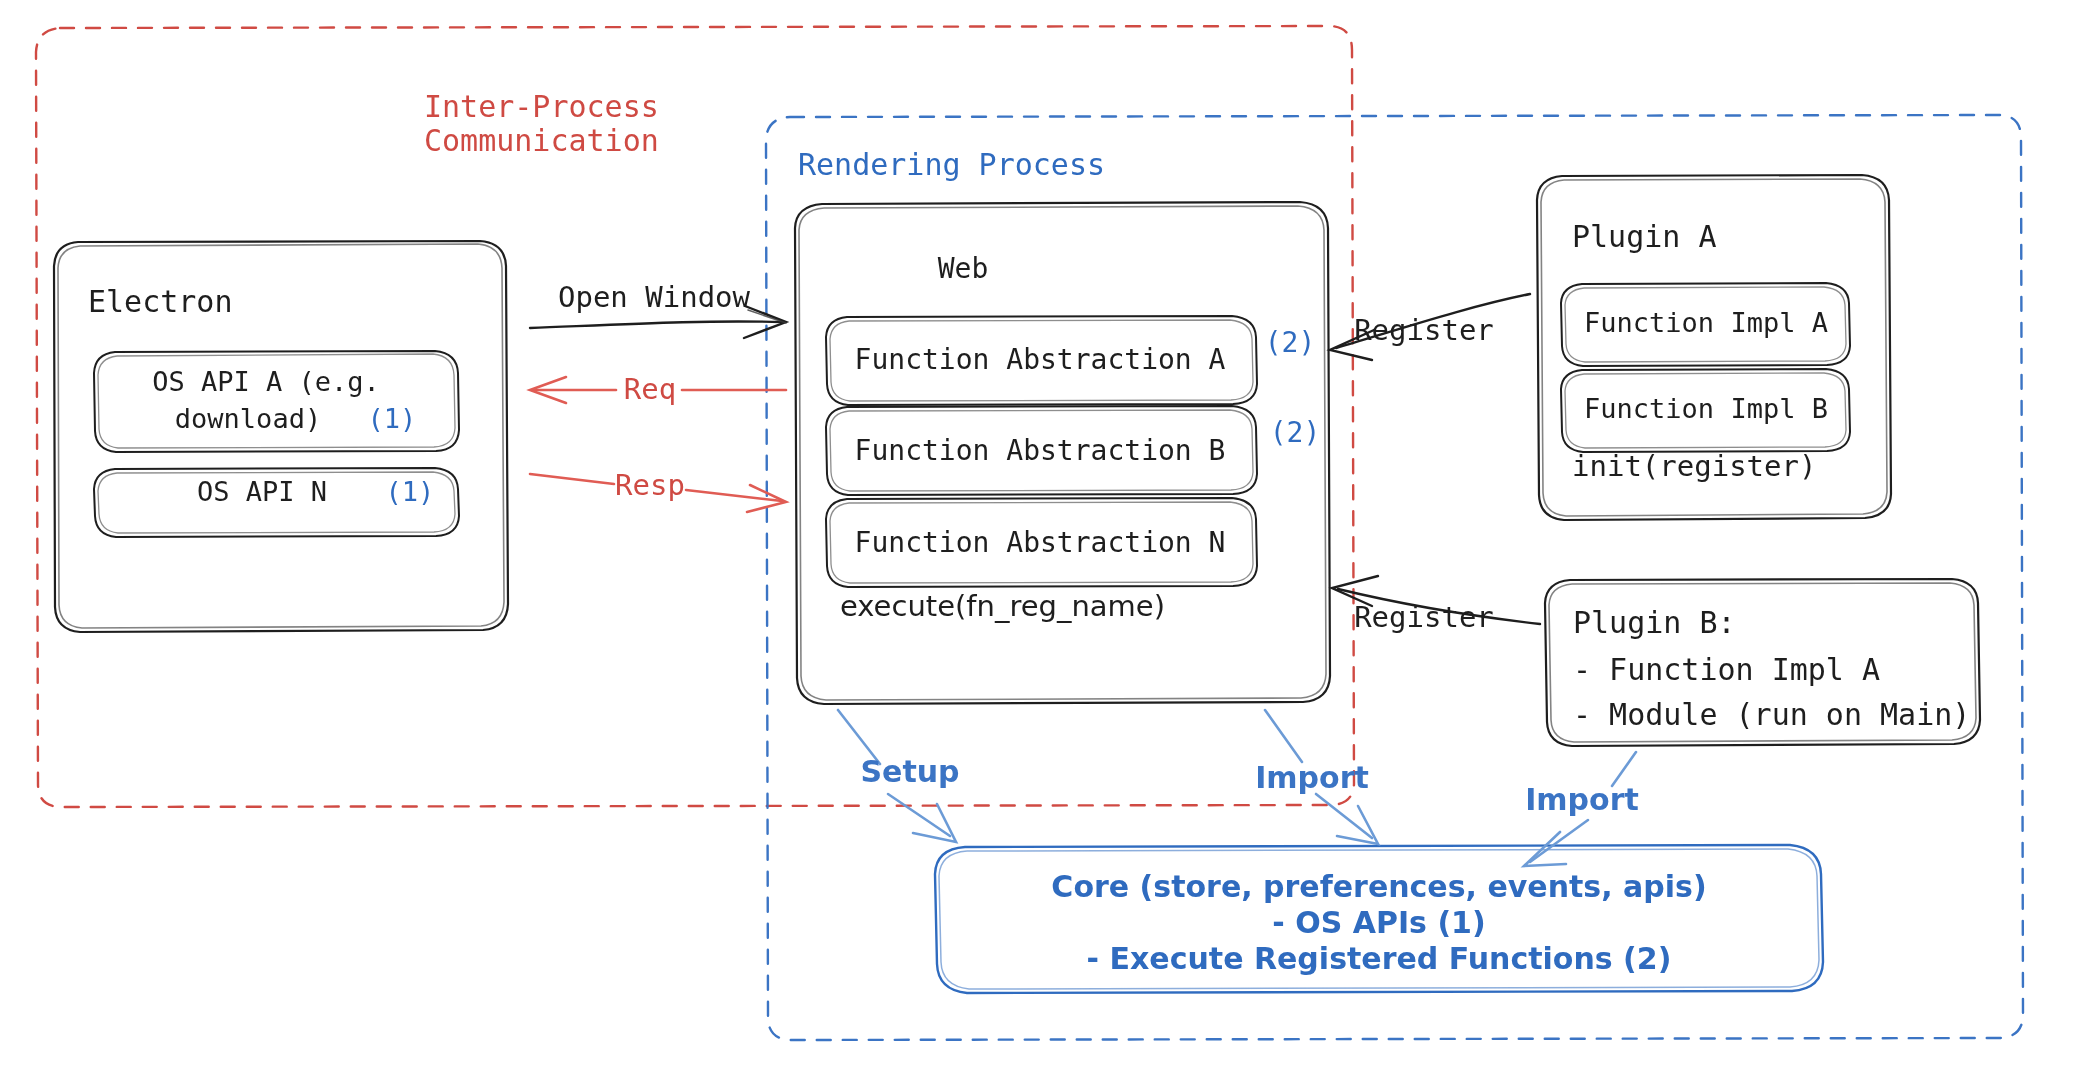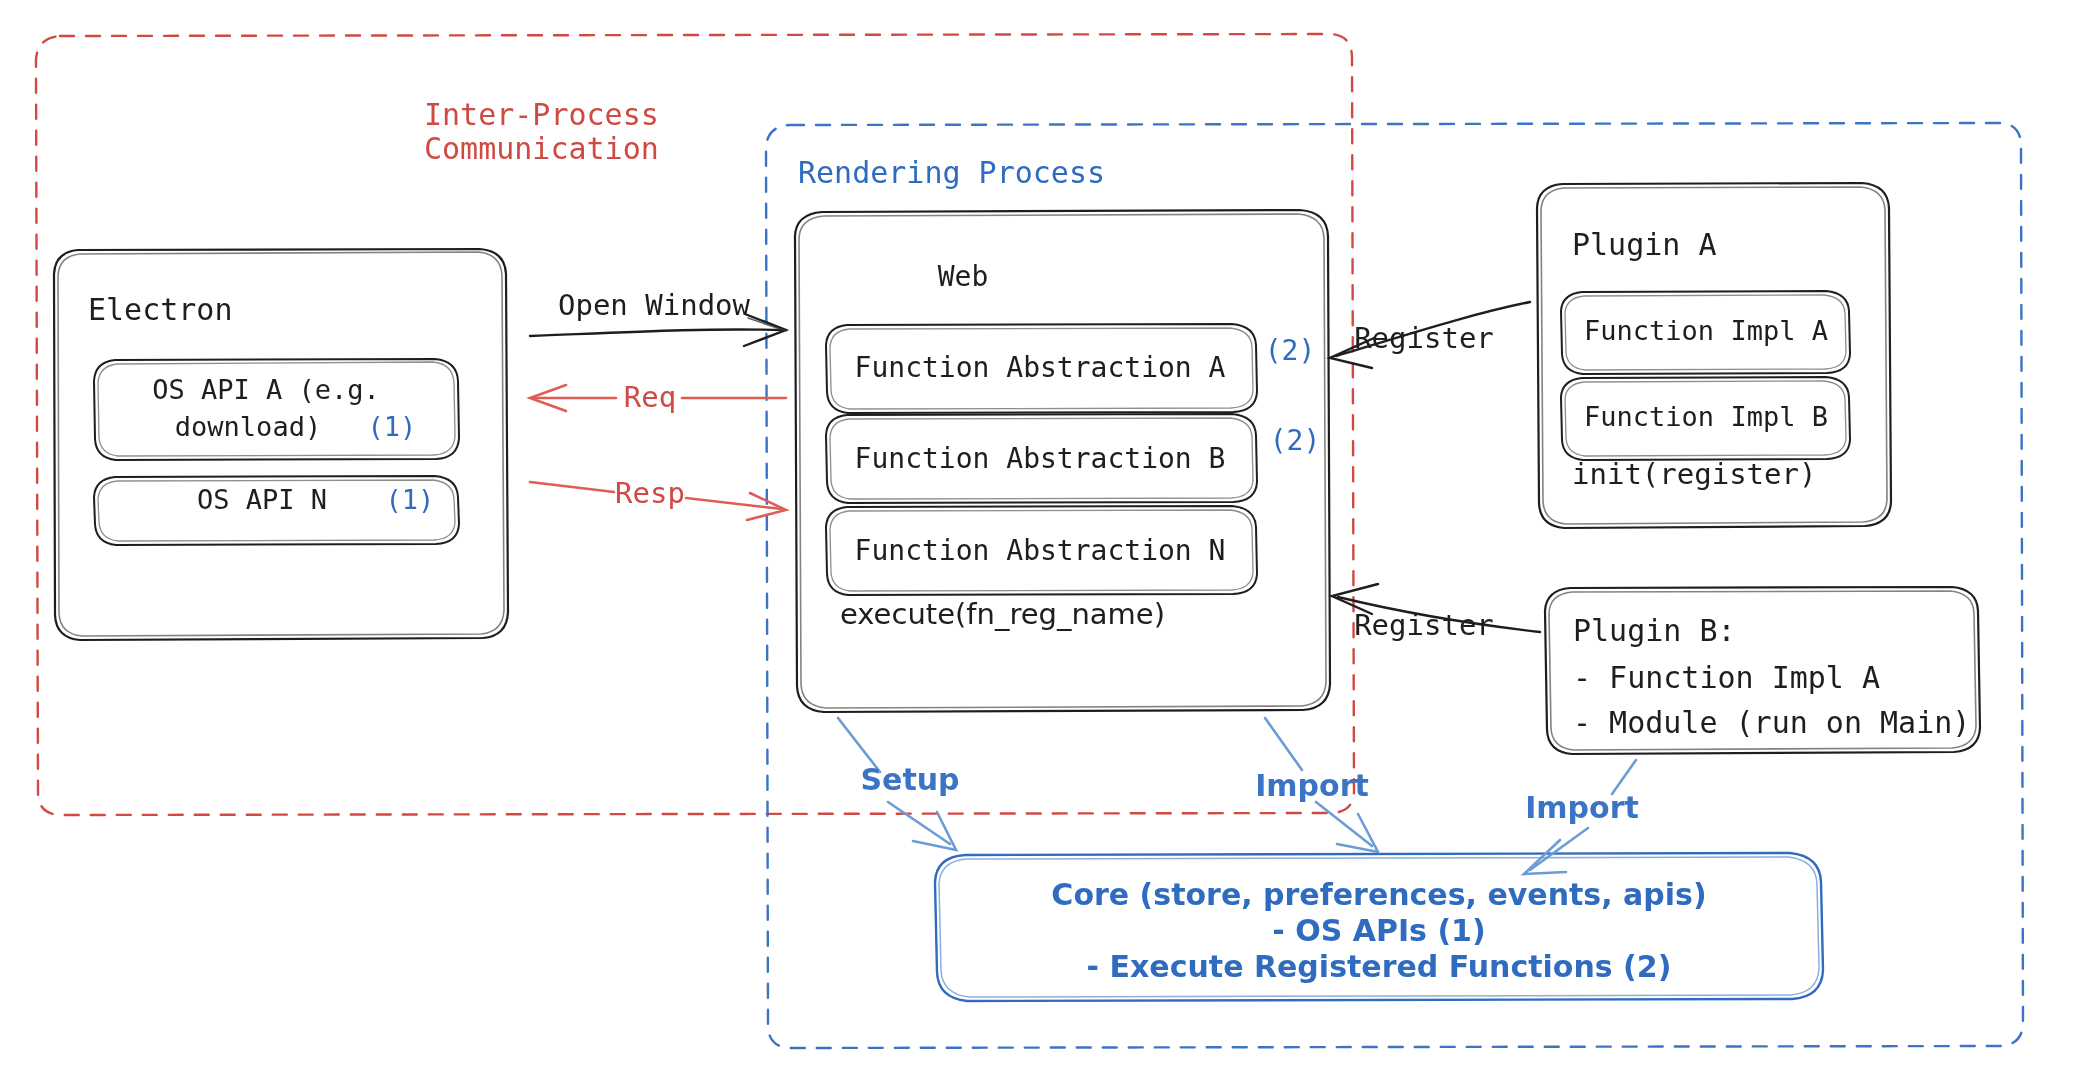--- a/index.html
+++ b/index.html
@@ -9,21 +9,21 @@
   }
   body {
     width: 2074px;
     height: 1066px;
     position: relative;
     overflow: hidden;
     font-family: "DejaVu Sans Mono", "Liberation Mono", monospace;
   }
   #diagram {
     position: absolute;
-    top: 12px; left: 0;
+    top: 4px; left: 0;
     width: 2074px;
     height: 1019px;
   }
   svg { display: block; }
 
   .mono { font-family: "DejaVu Sans Mono", "Liberation Mono", monospace; }
   .sans { font-family: "DejaVu Sans", "Liberation Sans", sans-serif; }
 
   text { dominant-baseline: middle; }
 

